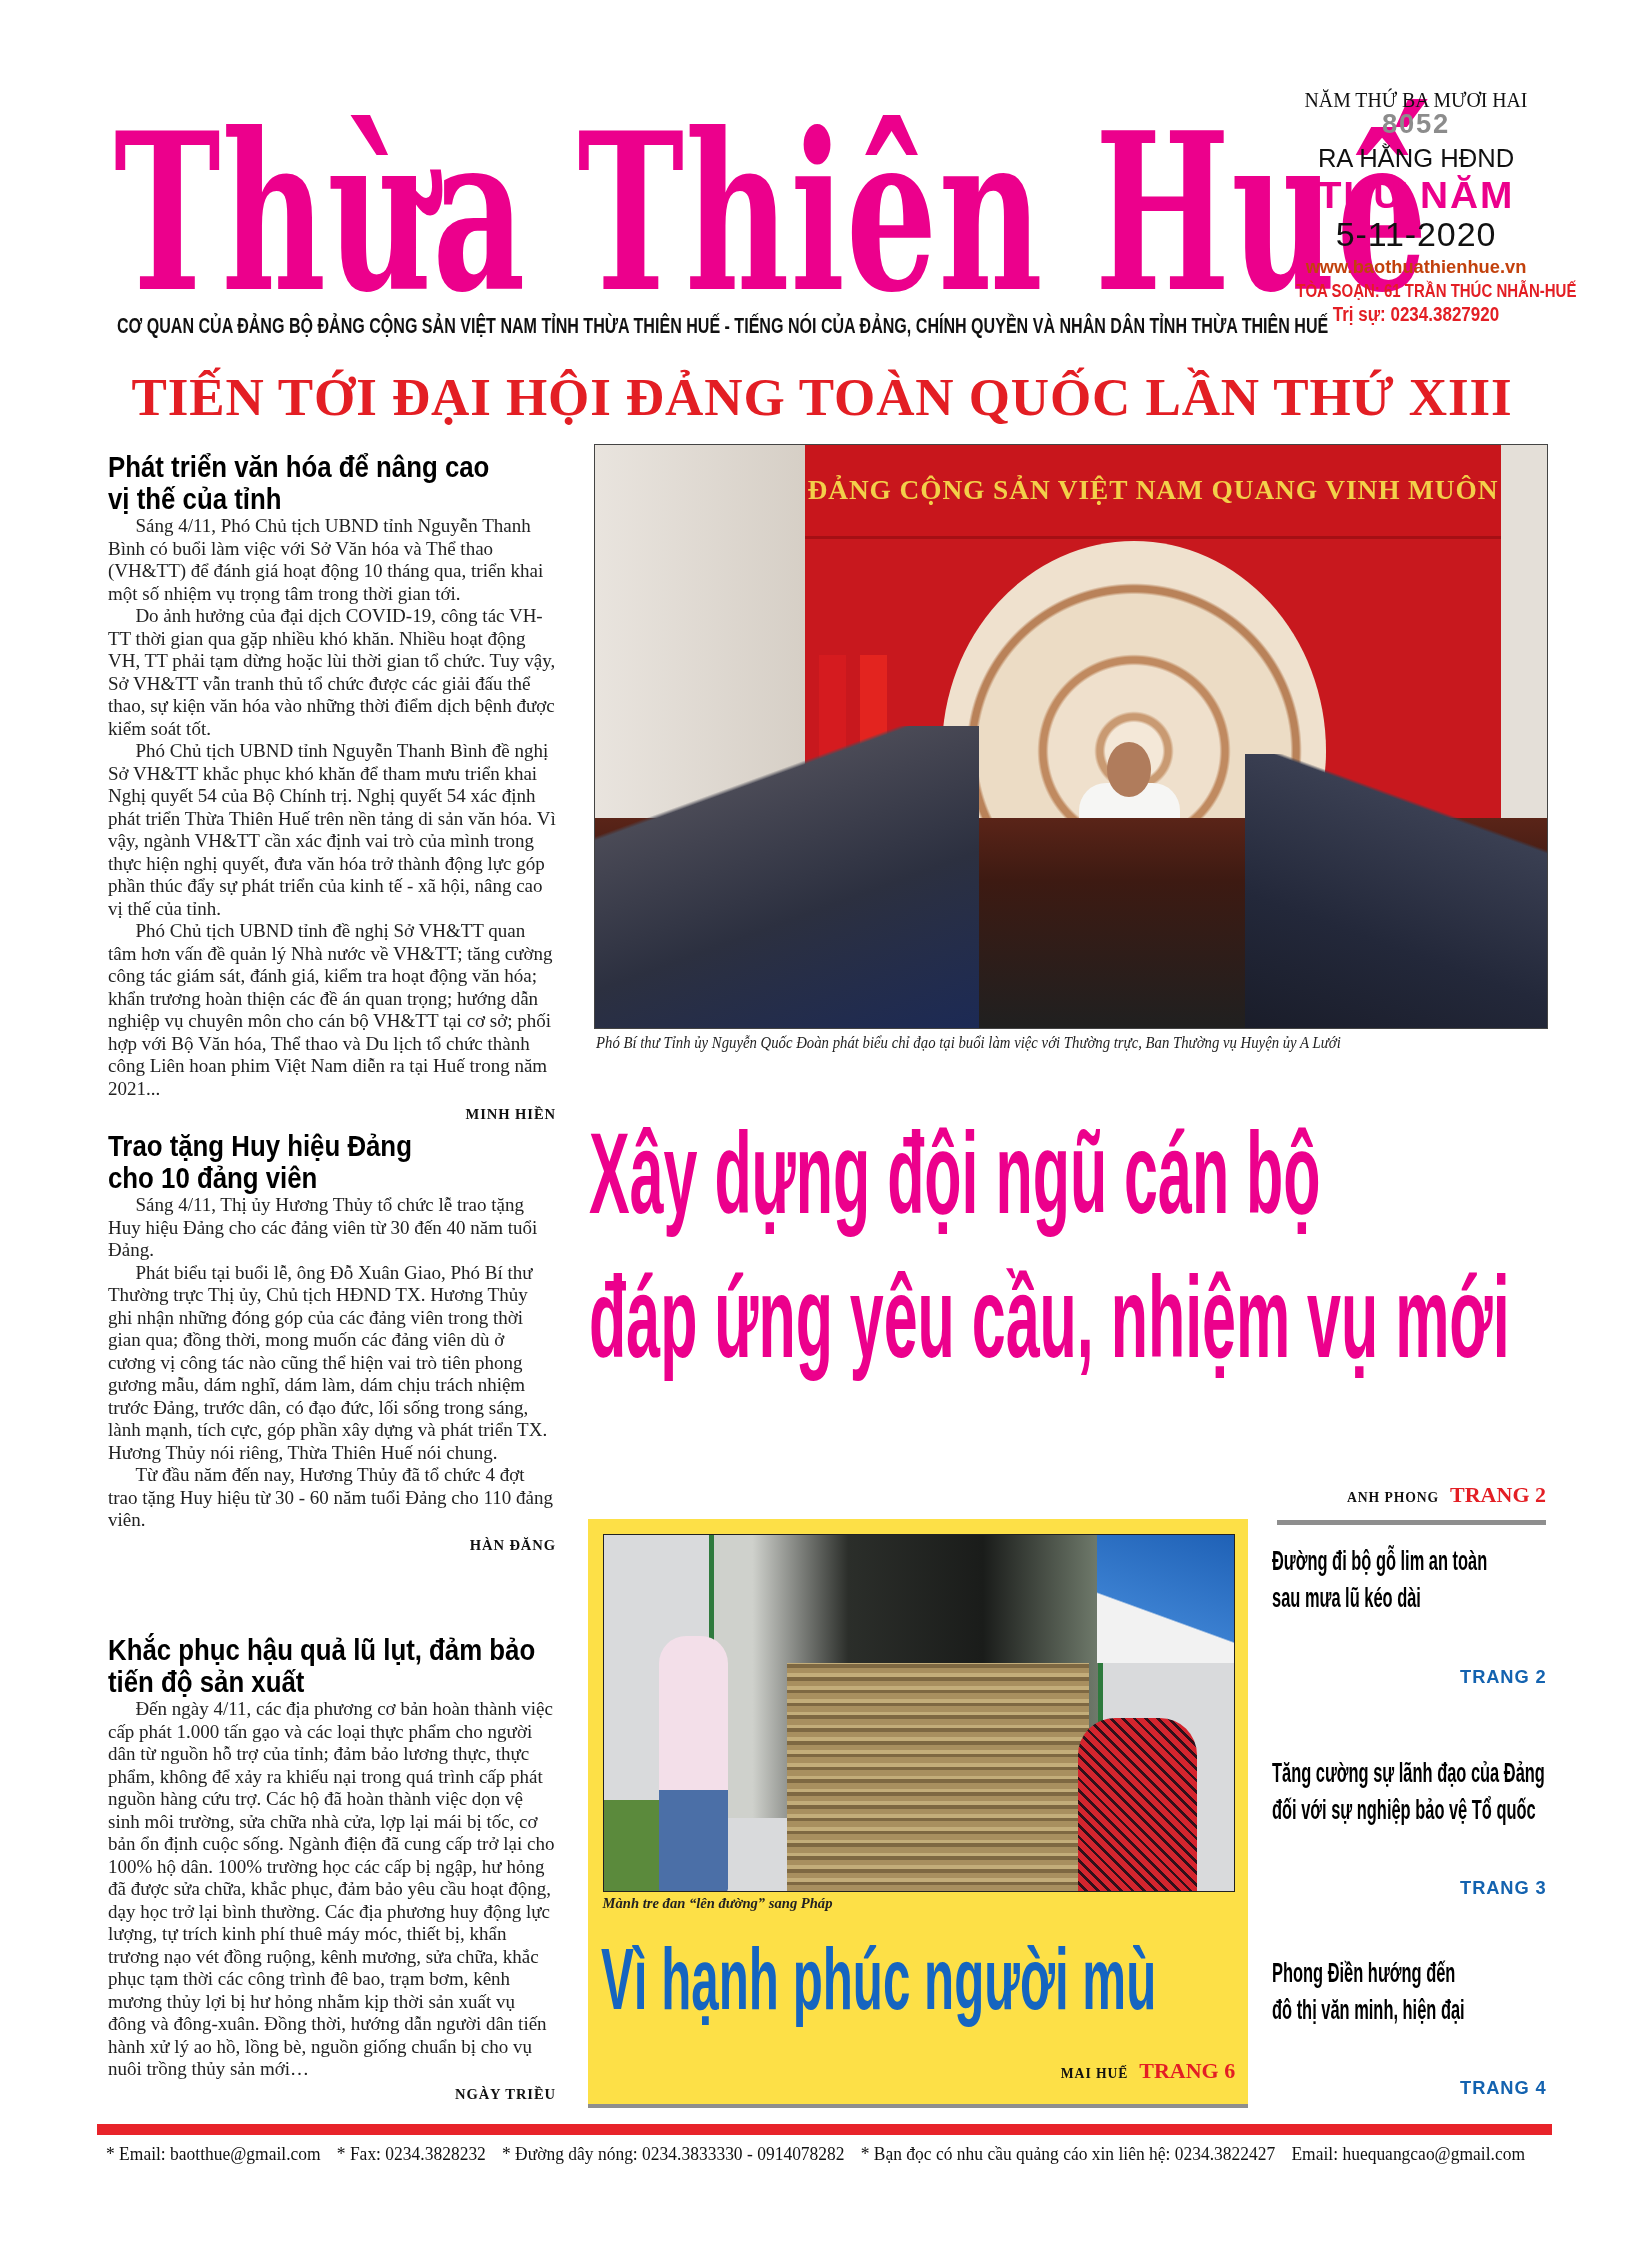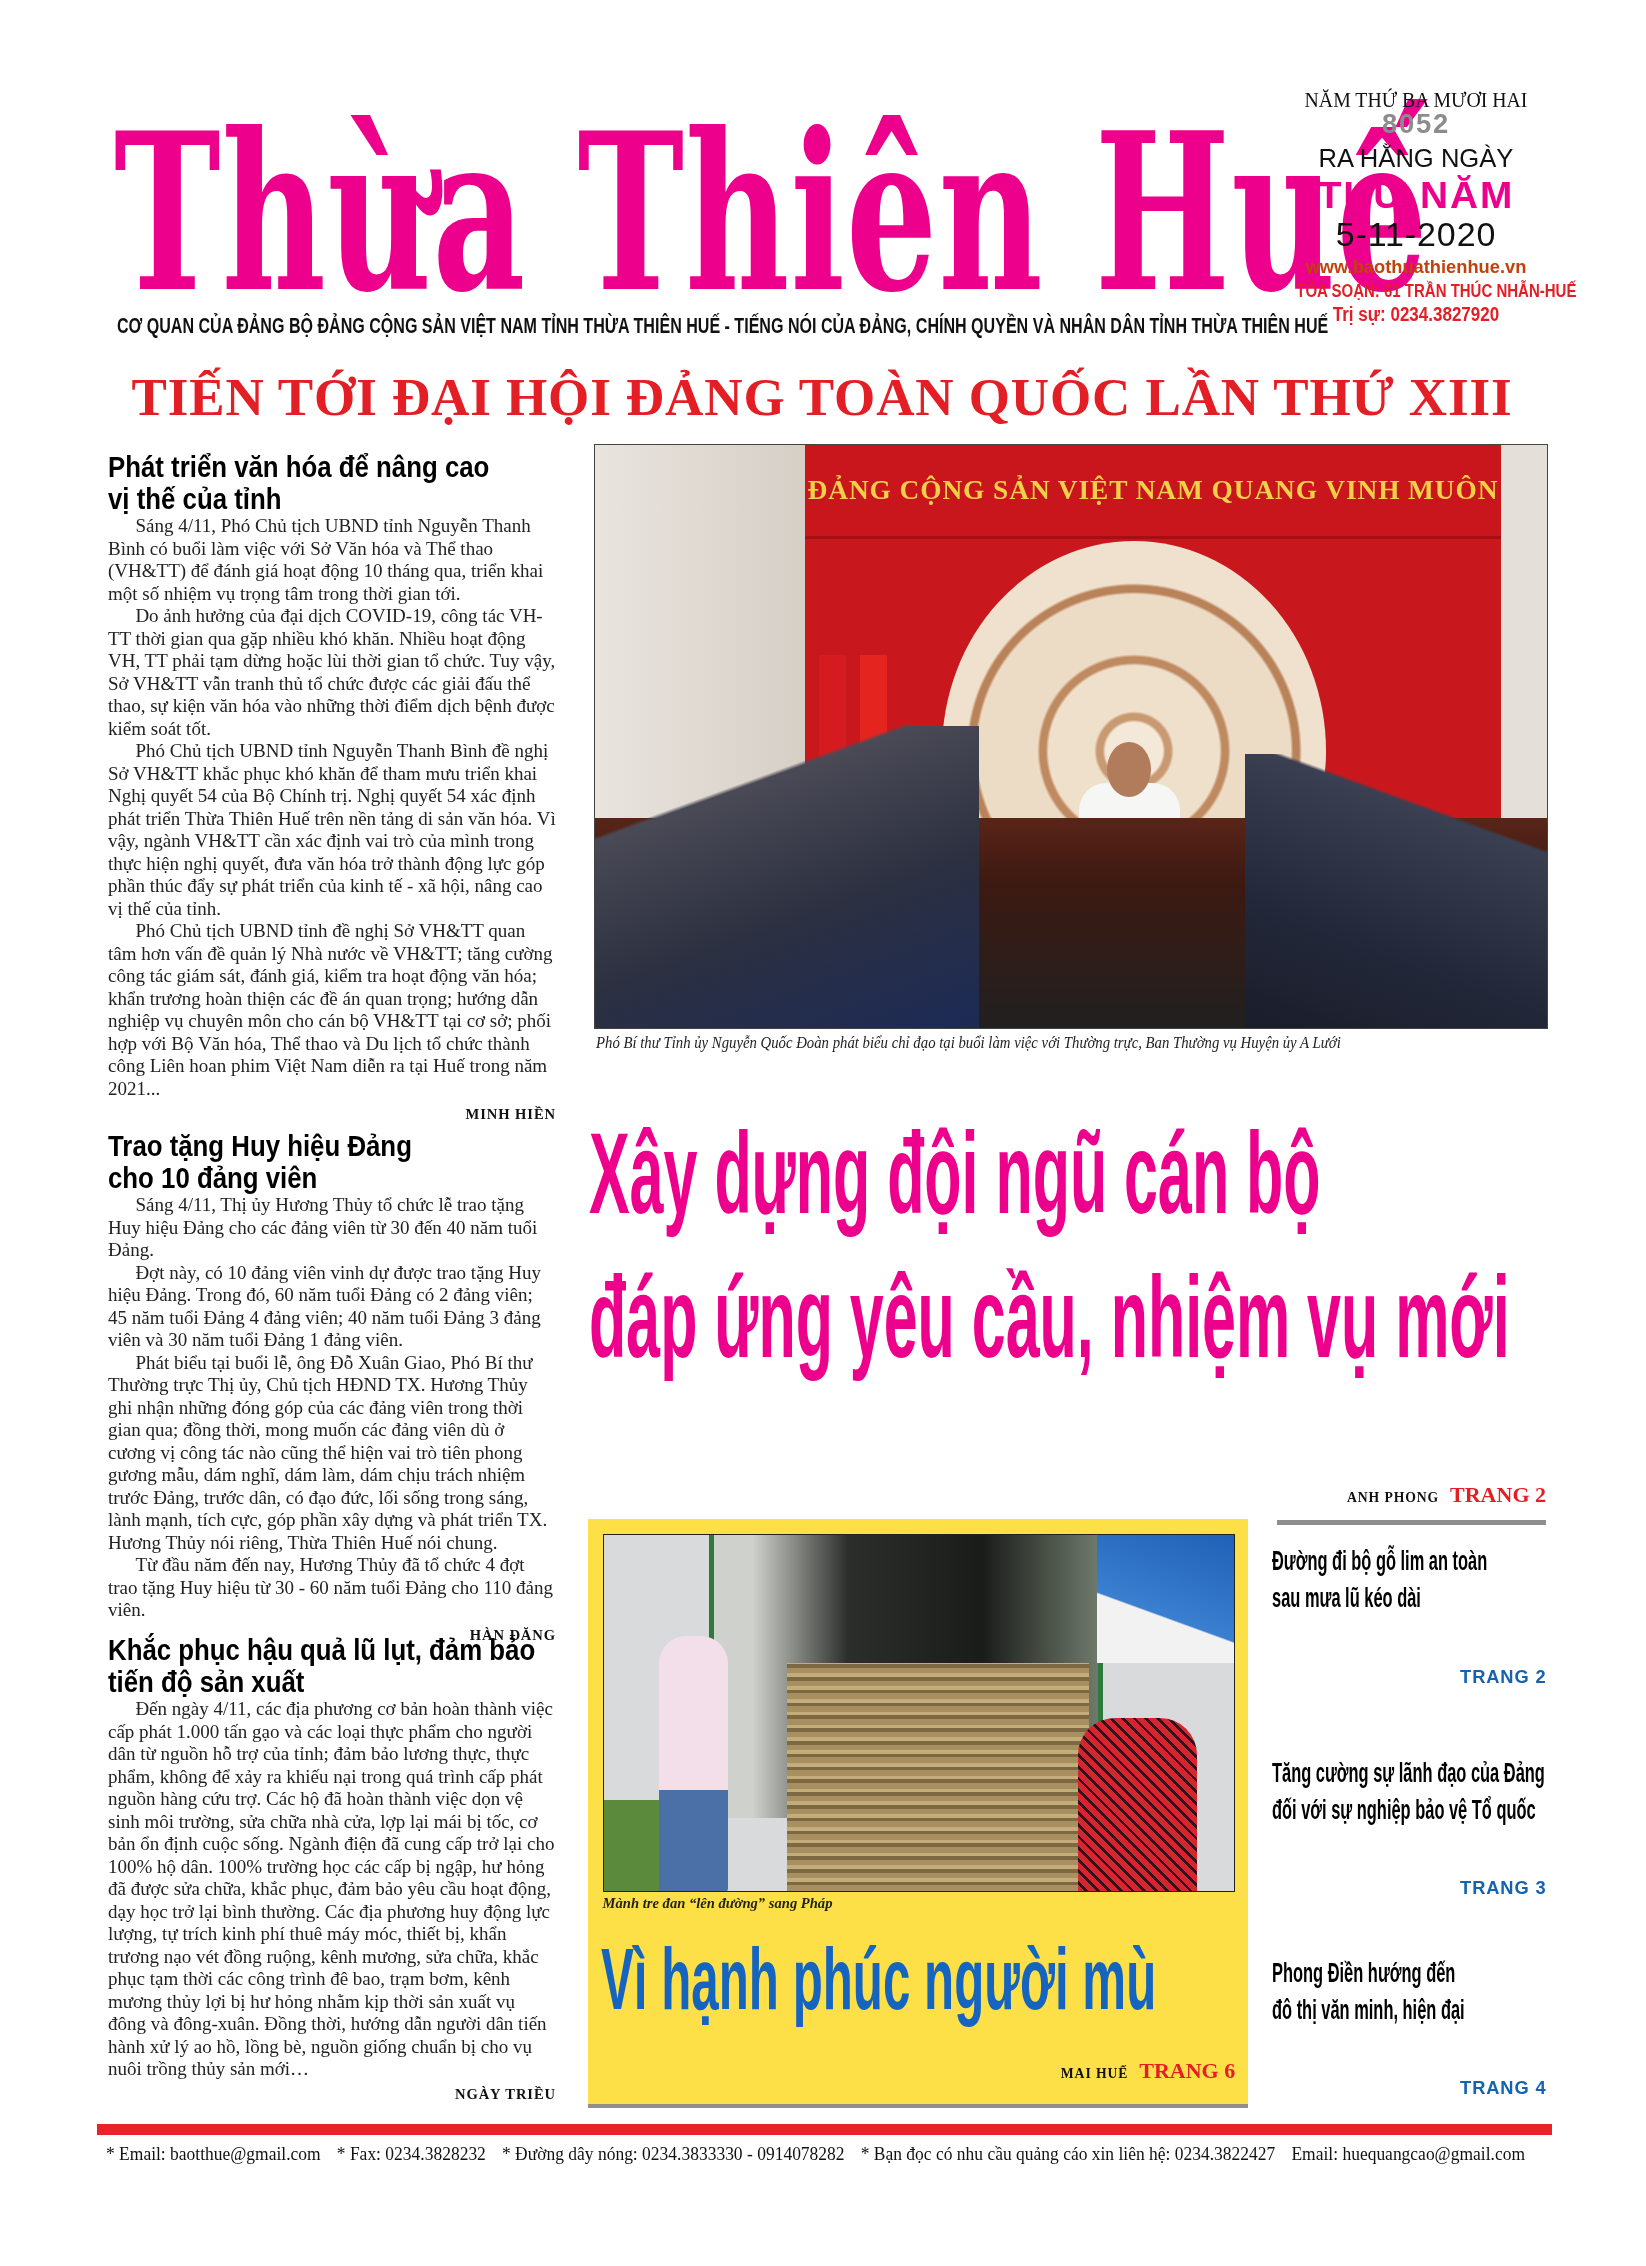--- a/index.html
+++ b/index.html
@@ -109,21 +109,21 @@
   .footer-text span { margin-right: 12.8px; }
 </style>
 </head>
 <body>
 
 <div class="abs masthead-title">Thừa Thiên Huế</div>
 
 <div class="abs issue-box">
   <div class="issue-year">NĂM THỨ BA MƯƠI HAI</div>
   <div class="issue-no">8052</div>
-  <div class="issue-freq">RA HẰNG NGÀY</div>
+  <div class="issue-freq">RA HẰNG HĐND</div>
   <div class="issue-day">THỨ NĂM</div>
   <div class="issue-date">5-11-2020</div>
   <div class="issue-web">www.baothuathienhue.vn</div>
   <div class="issue-addr">TÒA SOẠN: 61 TRẦN THÚC NHẪN-HUẾ</div>
   <div class="issue-phone">Trị sự: 0234.3827920</div>
 </div>
 
 <div class="abs tagline">CƠ QUAN CỦA ĐẢNG BỘ ĐẢNG CỘNG SẢN VIỆT NAM TỈNH THỪA THIÊN HUẾ  -  TIẾNG NÓI CỦA ĐẢNG, CHÍNH QUYỀN VÀ NHÂN DÂN TỈNH THỪA THIÊN HUẾ</div>
 
 <div class="abs kicker">TIẾN TỚI ĐẠI HỘI ĐẢNG TOÀN QUỐC LẦN THỨ XIII</div>
@@ -142,21 +142,20 @@
   <div class="byline">MINH HIỀN</div>
 </div>
 
 <div class="abs col-left" style="top:1130px;">
   <div class="art-head">
     <div>Trao tặng Huy hiệu Đảng</div>
     <div>cho 10 đảng viên</div>
   </div>
   <div class="art-body">
     <p>Sáng 4/11, Thị ủy Hương Thủy tổ chức lễ trao tặng Huy hiệu Đảng cho các đảng viên từ 30 đến 40 năm tuổi Đảng.</p>
-    <p>Đợt này, có 10 đảng viên vinh dự được trao tặng Huy hiệu Đảng. Trong đó, 60 năm tuổi Đảng có 2 đảng viên; 45 năm tuổi Đảng 4 đảng viên; 40 năm tuổi Đảng 3 đảng viên và 30 năm tuổi Đảng 1 đảng viên.</p>
     <p>Phát biểu tại buổi lễ, ông Đỗ Xuân Giao, Phó Bí thư Thường trực Thị ủy, Chủ tịch HĐND TX. Hương Thủy ghi nhận những đóng góp của các đảng viên trong thời gian qua; đồng thời, mong muốn các đảng viên dù ở cương vị công tác nào cũng thể hiện vai trò tiên phong gương mẫu, dám nghĩ, dám làm, dám chịu trách nhiệm trước Đảng, trước dân, có đạo đức, lối sống trong sáng, lành mạnh, tích cực, góp phần xây dựng và phát triển TX. Hương Thủy nói riêng, Thừa Thiên Huế nói chung.</p>
     <p>Từ đầu năm đến nay, Hương Thủy đã tổ chức 4 đợt trao tặng Huy hiệu từ 30 - 60 năm tuổi Đảng cho 110 đảng viên.</p>
   </div>
   <div class="byline">HÀN ĐĂNG</div>
 </div>
 
 <div class="abs col-left" style="top:1634px;">
   <div class="art-head">
     <div>Khắc phục hậu quả lũ lụt, đảm bảo</div>
     <div>tiến độ sản xuất</div>

